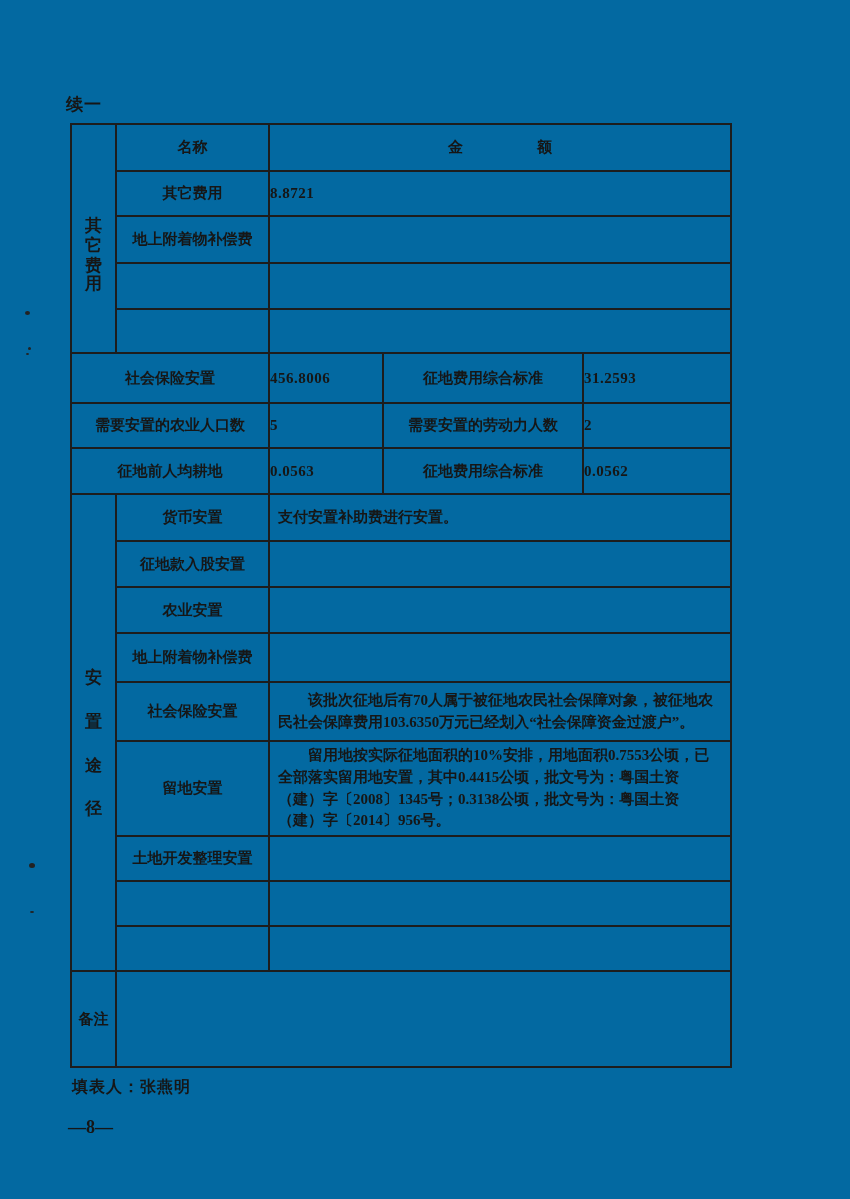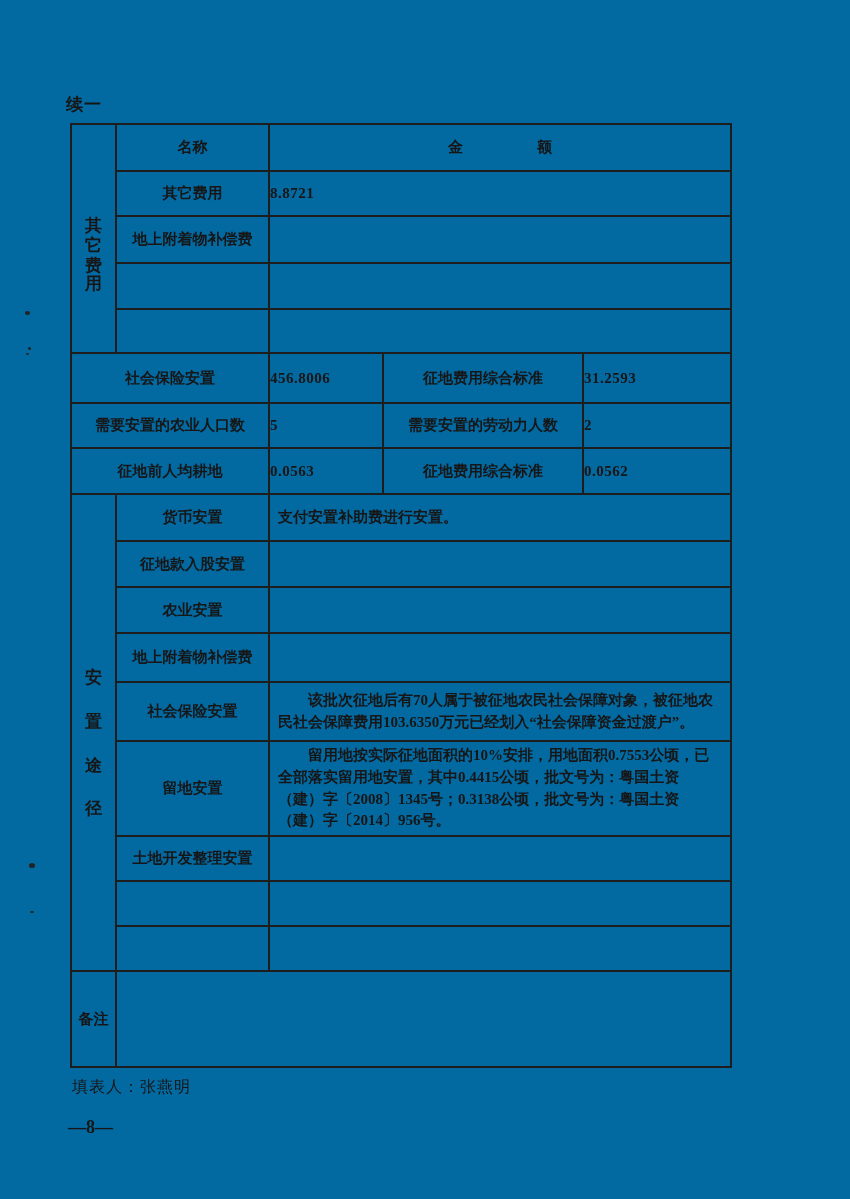--- a/index.html
+++ b/index.html
@@ -53,21 +53,21 @@
   }
   .amount-header .gap-wrap {
     display: inline-flex;
     gap: 74px;
     justify-content: center;
   }
   .footer-filler {
     position: absolute;
     left: 72px; top: 1077px;
     font-size: 16px;
-    font-weight: 400;
+    font-weight: 700;
     letter-spacing: 1px;
   }
   .footer-pageno {
     position: absolute;
     left: 68px; top: 1117px;
     font-size: 18px;
     font-weight: 600;
   }
   .speck { position: absolute; background: #222; border-radius: 50%; }
   .speck.s1 { left: 25px; top: 311px; width: 5px; height: 4px; }

